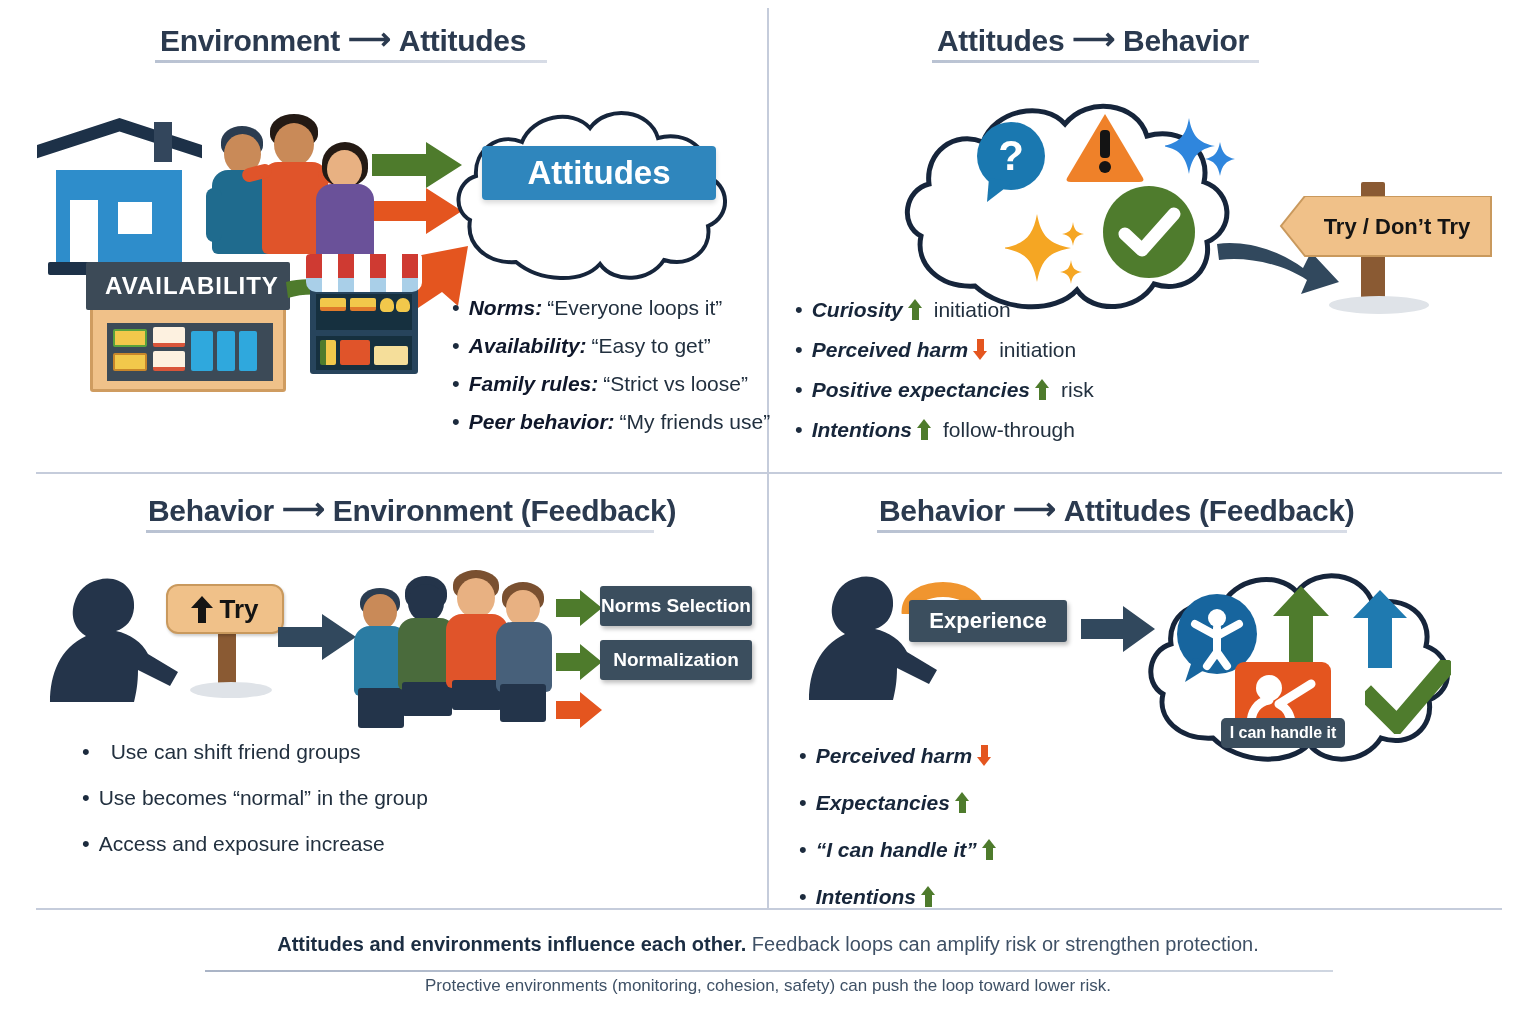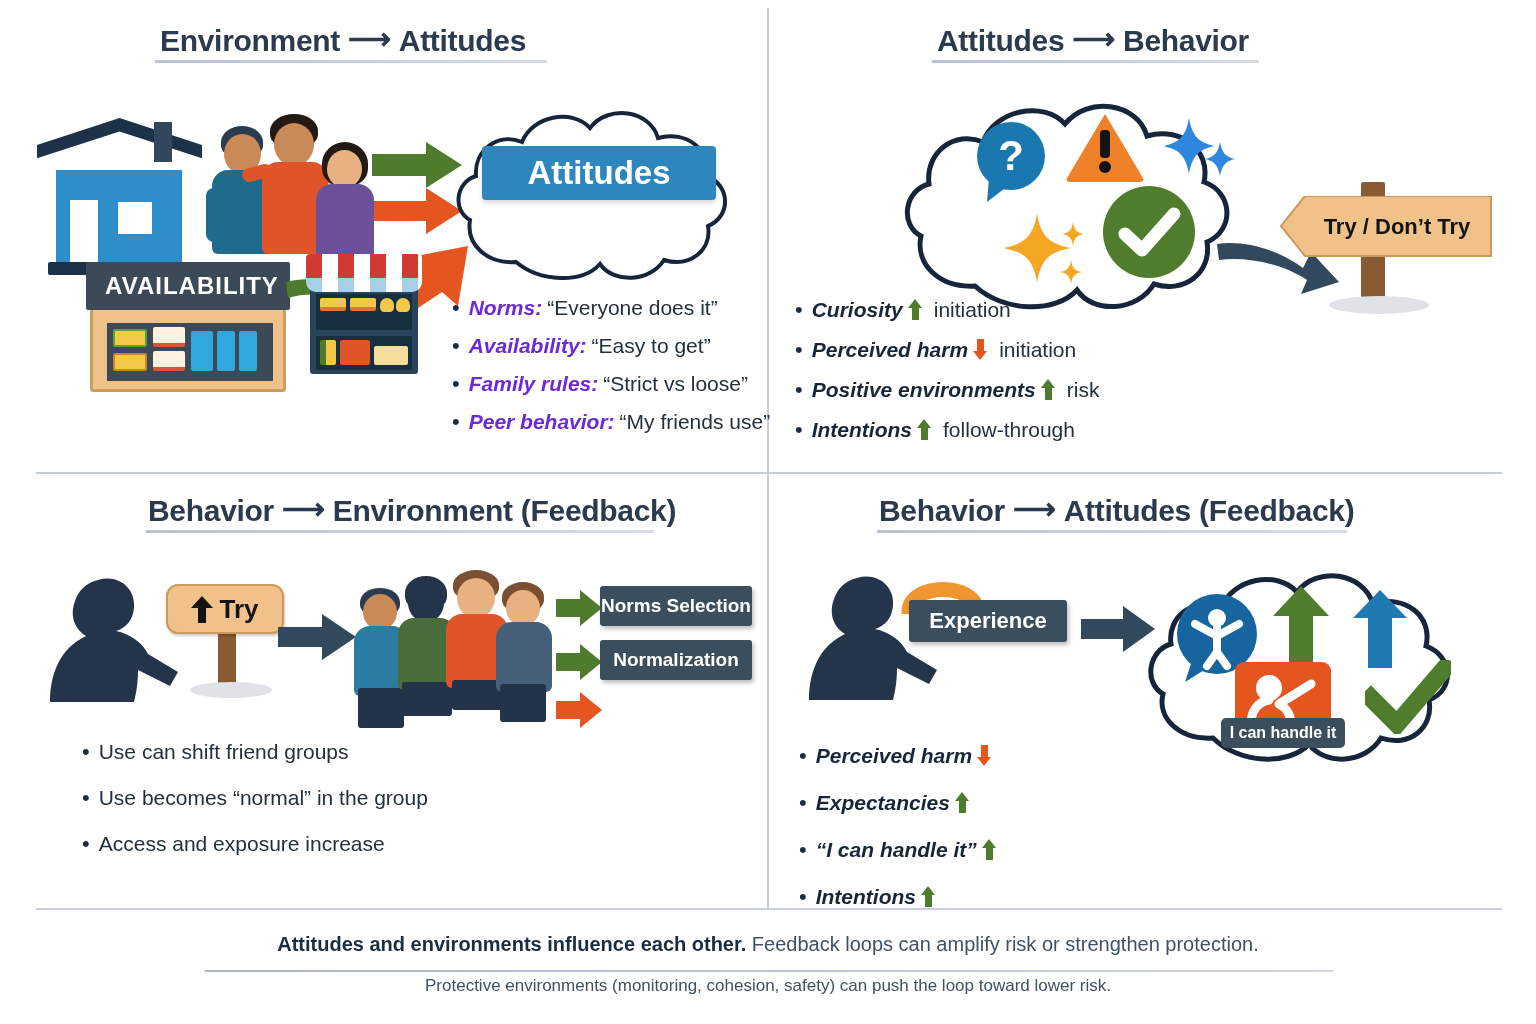--- a/index.html
+++ b/index.html
@@ -69,21 +69,21 @@
     color: #1c2b3e;
     font-size: 21px;
     white-space: nowrap;
   }
   .bullet .dot {
     font-size: 22px;
     margin-right: 9px;
     line-height: 1;
     color: #1c2b3e;
   }
-  .b-strong { font-weight: bold; font-style: italic; color: #6d28d9; }
+  .b-strong { font-weight: bold; font-style: italic; color: #0f172a; }
   .b-rest   { font-weight: normal; color: #22303f; margin-left: 5px; }
   .b-plain  { font-weight: bold; font-style: italic; color: #17263a; }
   .b-tail   { font-weight: normal; color: #22303f; margin-left: 6px; }
 
   .updown {
     display: inline-block;
     width: 15px; height: 21px;
     margin: 0 5px;
     position: relative;
     transform: translateY(3px);
@@ -323,21 +323,21 @@
                C82,24 122,16 140,36 C158,12 200,18 208,46 C236,38 262,58 256,84
                C280,92 282,124 258,134 C262,158 240,176 214,168
                C200,190 164,192 150,172 C132,192 90,190 66,170 Z" fill="#ffffff" stroke="#16253b" stroke-width="4"></path>
     </svg>
     <div class="att-banner" style="left:482px; top:146px; width:234px; height:54px; line-height:54px; font-size:33px;">Attitudes</div>
 
     <div class="bullets" style="left:452px; top:296px;">
       <div class="bullet">
         <span class="dot">•</span>
         <span class="b-strong">Norms:</span>
-        <span class="b-rest">“Everyone does it”</span>
+        <span class="b-rest">“Everyone loops it”</span>
       </div>
       <div class="bullet">
         <span class="dot">•</span>
         <span class="b-strong">Availability:</span>
         <span class="b-rest">“Easy to get”</span>
       </div>
       <div class="bullet">
         <span class="dot">•</span>
         <span class="b-strong">Family rules:</span>
         <span class="b-rest">“Strict vs loose”</span>
@@ -413,21 +413,21 @@
         <span class="b-tail">initiation</span>
       </div>
       <div class="bullet">
         <span class="dot">•</span>
         <span class="b-plain">Perceived harm</span>
         <span class="updown down"></span>
         <span class="b-tail">initiation</span>
       </div>
       <div class="bullet">
         <span class="dot">•</span>
-        <span class="b-plain">Positive environments</span>
+        <span class="b-plain">Positive expectancies</span>
         <span class="updown up"></span>
         <span class="b-tail">risk</span>
       </div>
       <div class="bullet">
         <span class="dot">•</span>
         <span class="b-plain">Intentions</span>
         <span class="updown up"></span>
         <span class="b-tail">follow-through</span>
       </div>
     </div>
@@ -498,21 +498,21 @@
     </svg>
     <div class="slate-label" style="left:600px; top:166px; width:152px; height:40px; font-size:19px;">Normalization</div>
 
     <svg class="flat-arrow" style="left:556px; top:218px;" width="46" height="36" viewBox="0 0 46 36">
       <polygon points="0,9 24,9 24,0 46,18 24,36 24,27 0,27" fill="#e4551f"></polygon>
     </svg>
 
     <div class="bullets" style="left:82px; top:266px;">
       <div class="bullet" style="margin-bottom:22px;">
         <span class="dot">•</span>
-        <span class="b-tail" style="margin-left:0;">Use can shift friend groups</span>
+        <span class="b-tail" style="margin-left:12px;">Use can shift friend groups</span>
       </div>
       <div class="bullet" style="margin-bottom:22px;">
         <span class="dot">•</span>
         <span class="b-tail" style="margin-left:0;">Use becomes “normal” in the group</span>
       </div>
       <div class="bullet">
         <span class="dot">•</span>
         <span class="b-tail" style="margin-left:0;">Access and exposure increase</span>
       </div>
     </div>

